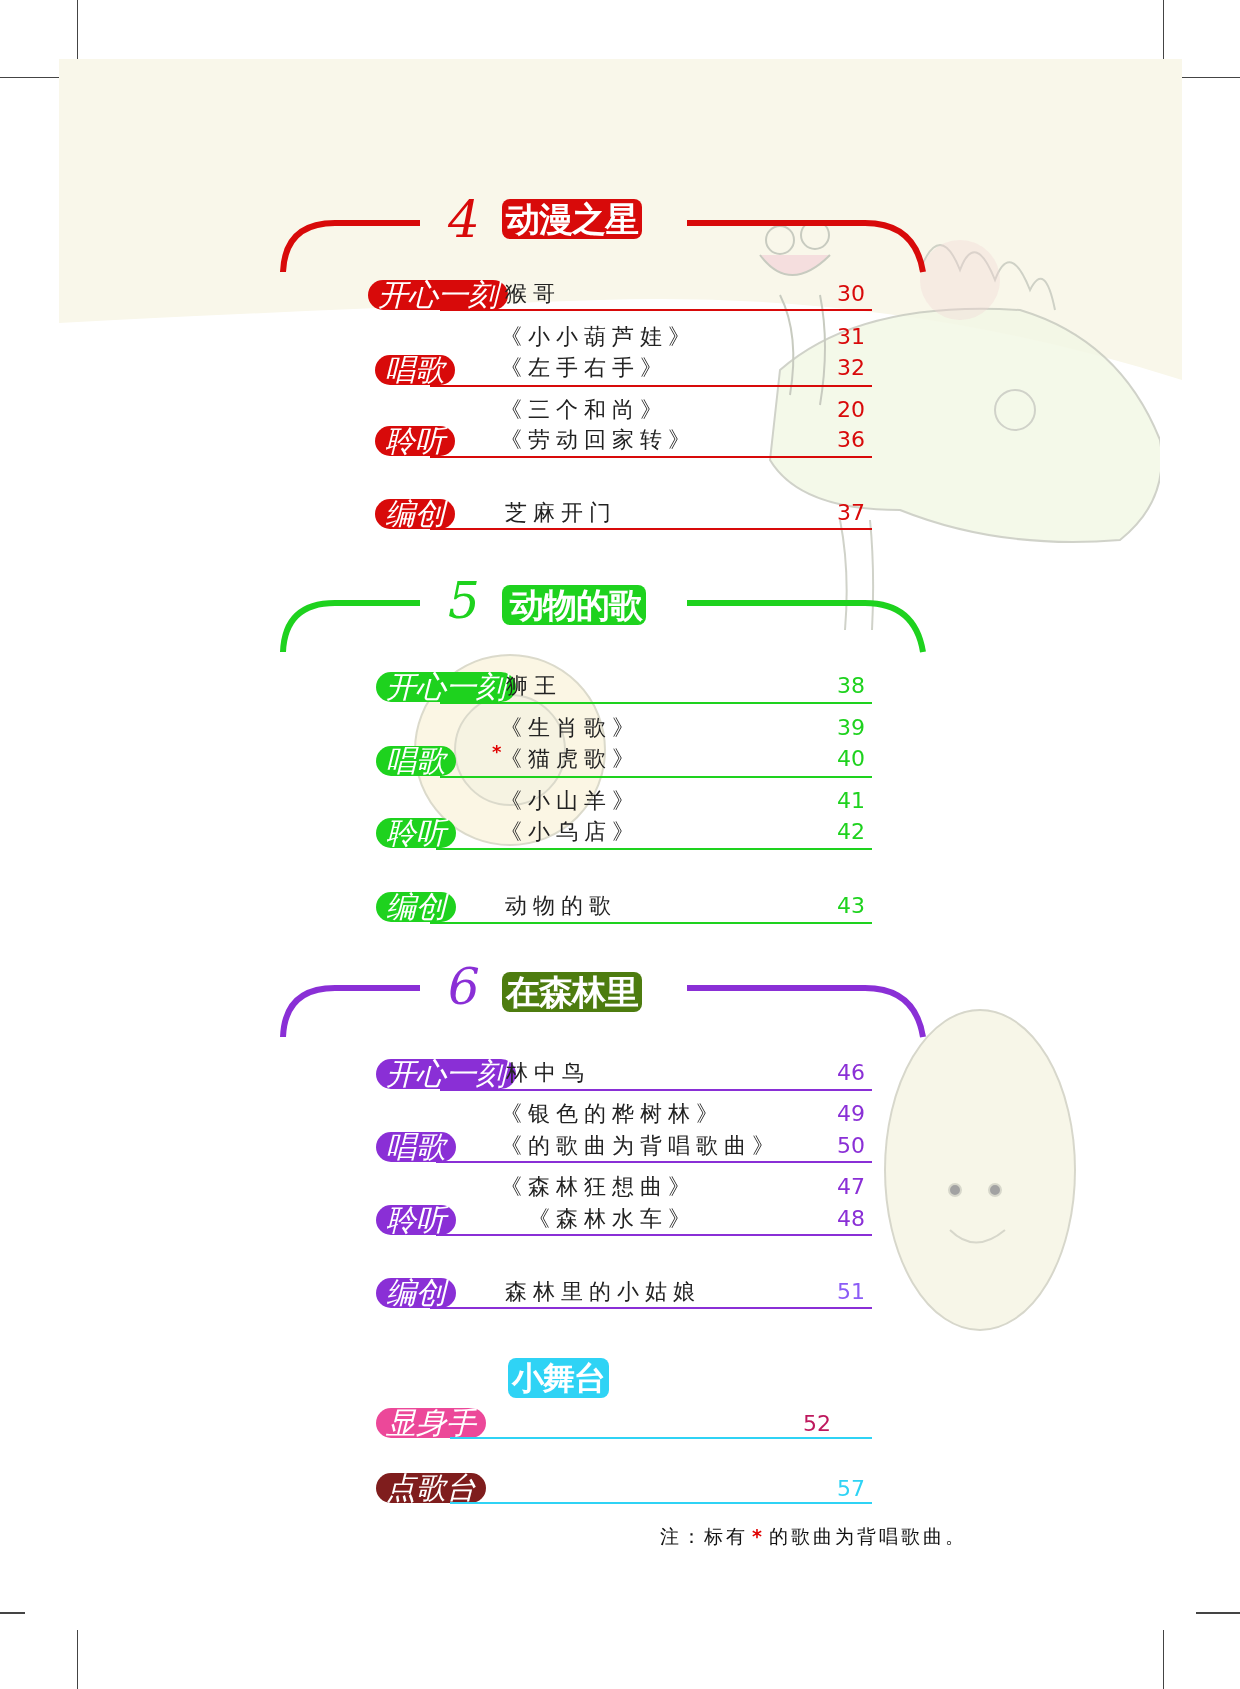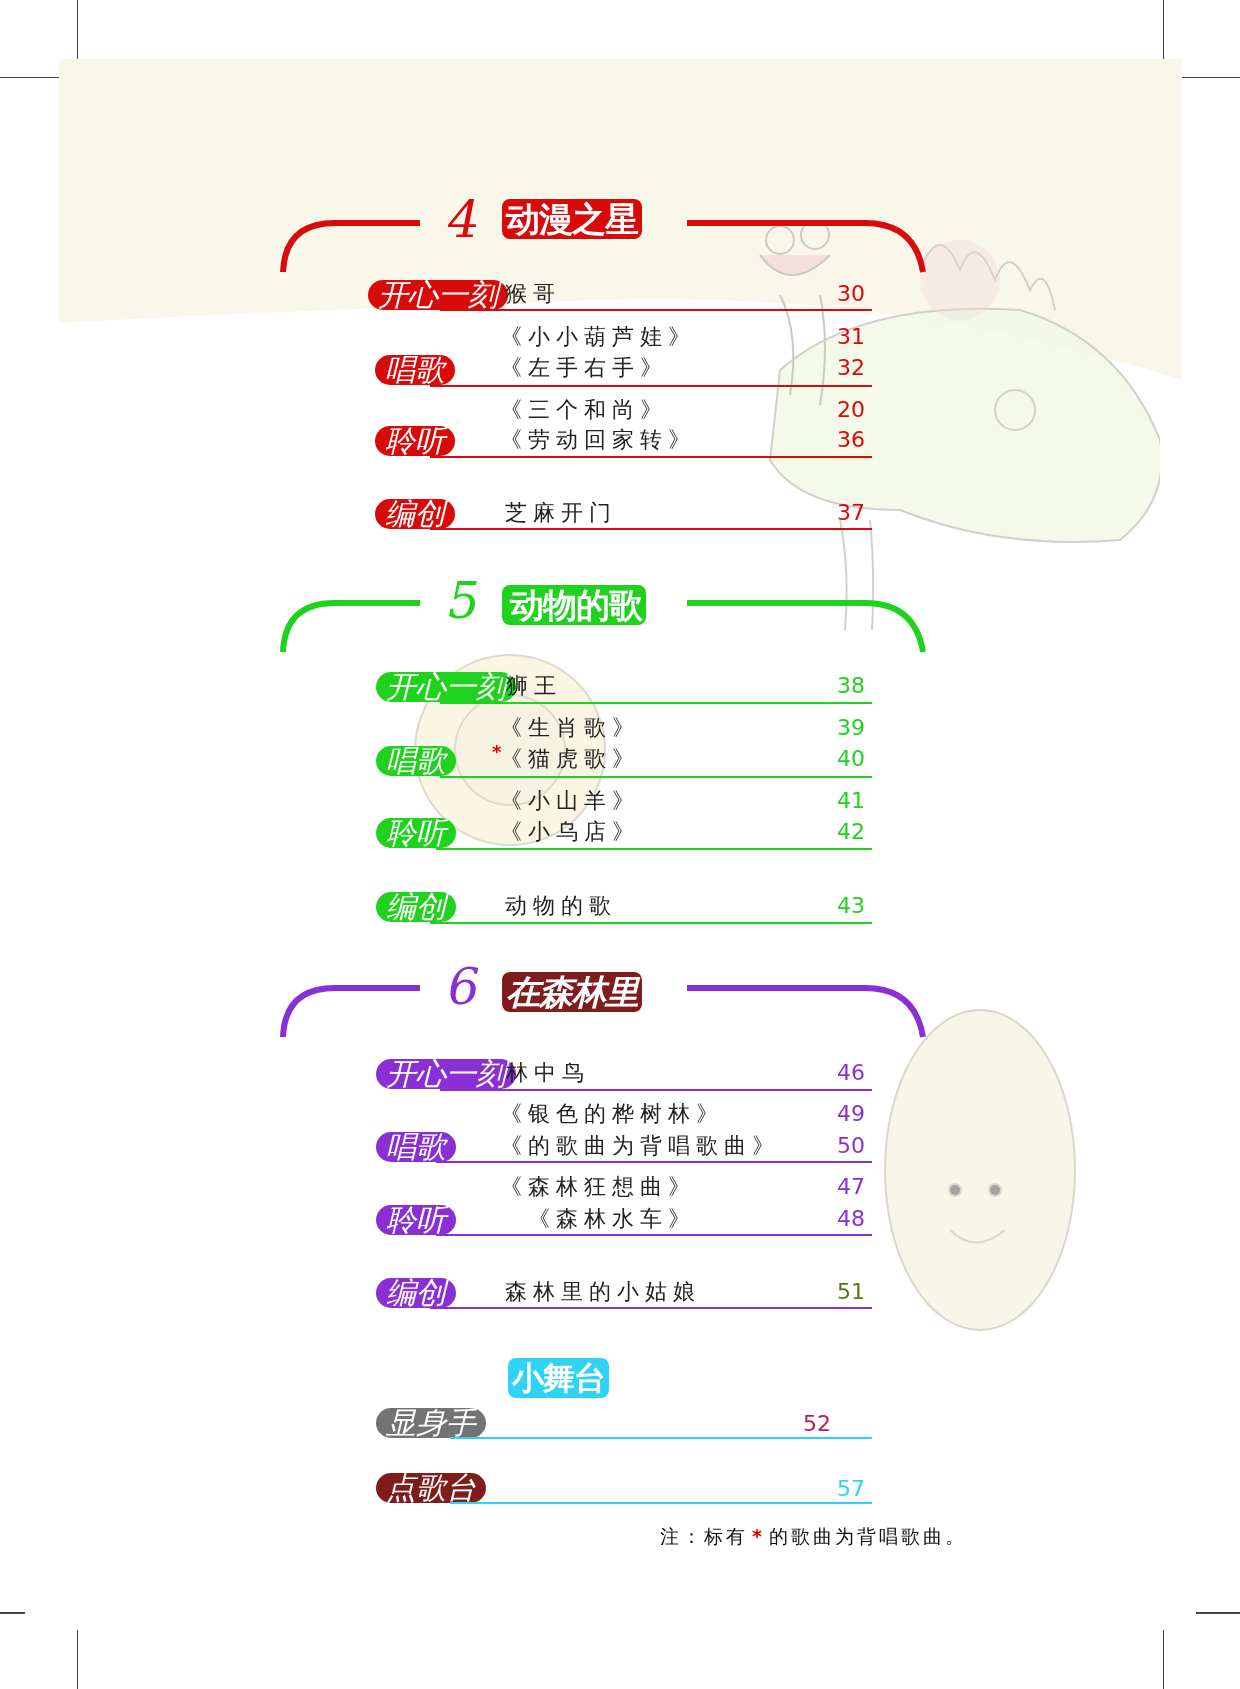--- a/index.html
+++ b/index.html
@@ -137,21 +137,21 @@
   <div class="page" style="left:805px;top:892px;color:#1ed21e;">43</div>
   <div class="rule" style="left:430px;top:922px;width:442px;background:#1ed21e;"></div>
 </div>
 
 <div class="section">
   <svg class="hdr-arc" style="left:275px;top:975px" width="660" height="70">
     <path d="M145 13 L60 13 Q10 13 8 62" fill="none" stroke="#8a2fd6" stroke-width="6"></path>
     <path d="M412 13 L590 13 Q640 13 648 62" fill="none" stroke="#8a2fd6" stroke-width="6"></path>
   </svg>
   <div class="sec-num" style="left:448px;top:962px;color:#8a2fd6;">6</div>
-  <div class="sec-title" style="left:502px;top:972px;background:#7f1d1d;font-style:italic;">在森林里</div>
+  <div class="sec-title" style="left:502px;top:972px;background:#4d7c0f;">在森林里</div>
 
   <div class="badge" style="left:376px;top:1059px;background:#8a2fd6;">开心一刻</div>
   <div class="item" style="left:506px;top:1059px;">林中鸟</div>
   <div class="page" style="left:805px;top:1059px;color:#8a2fd6;">46</div>
   <div class="rule" style="left:440px;top:1089px;width:432px;background:#8a2fd6;"></div>
 
   <div class="item" style="left:500px;top:1100px;">《银色的桦树林》</div>
   <div class="page" style="left:805px;top:1100px;color:#8a2fd6;">49</div>
   <div class="badge" style="left:376px;top:1132px;background:#8a2fd6;">唱歌</div>
   <div class="item" style="left:500px;top:1132px;">《的歌曲为背唱歌曲》</div>
@@ -160,28 +160,28 @@
 
   <div class="item" style="left:500px;top:1173px;">《森林狂想曲》</div>
   <div class="page" style="left:805px;top:1173px;color:#8a2fd6;">47</div>
   <div class="badge" style="left:376px;top:1205px;background:#8a2fd6;">聆听</div>
   <div class="item" style="left:500px;top:1205px;margin-left:28px;">《森林水车》</div>
   <div class="page" style="left:805px;top:1205px;color:#8a2fd6;">48</div>
   <div class="rule" style="left:436px;top:1234px;width:436px;background:#8a2fd6;"></div>
 
   <div class="badge" style="left:376px;top:1278px;background:#8a2fd6;">编创</div>
   <div class="item" style="left:505px;top:1278px;">森林里的小姑娘</div>
-  <div class="page" style="left:805px;top:1278px;color:#4d7c0f;">51</div>
+  <div class="page" style="left:805px;top:1278px;color:#8b5cf6;">51</div>
   <div class="rule" style="left:430px;top:1307px;width:442px;background:#8a2fd6;"></div>
 </div>
 
 <div class="section">
   <div class="sec-title" style="left:508px;top:1358px;background:#2fd3f5;font-size:32px;">小舞台</div>
 
-  <div class="badge" style="left:376px;top:1408px;background:#737373;">显身手</div>
+  <div class="badge" style="left:376px;top:1408px;background:#ec4899;">显身手</div>
   <div class="page" style="left:771px;top:1410px;color:#be185d;">52</div>
   <div class="rule" style="left:450px;top:1437px;width:422px;background:#2fd3f5;"></div>
 
   <div class="badge" style="left:376px;top:1473px;background:#7f1d1d;">点歌台</div>
   <div class="page" style="left:805px;top:1475px;color:#2fd3f5;">57</div>
   <div class="rule" style="left:450px;top:1502px;width:422px;background:#2fd3f5;"></div>
 </div>
 
 <div class="note">
   <span>注：标有</span><span class="star" style="margin:0 4px;">*</span><span>的歌曲为背唱歌曲。</span>

